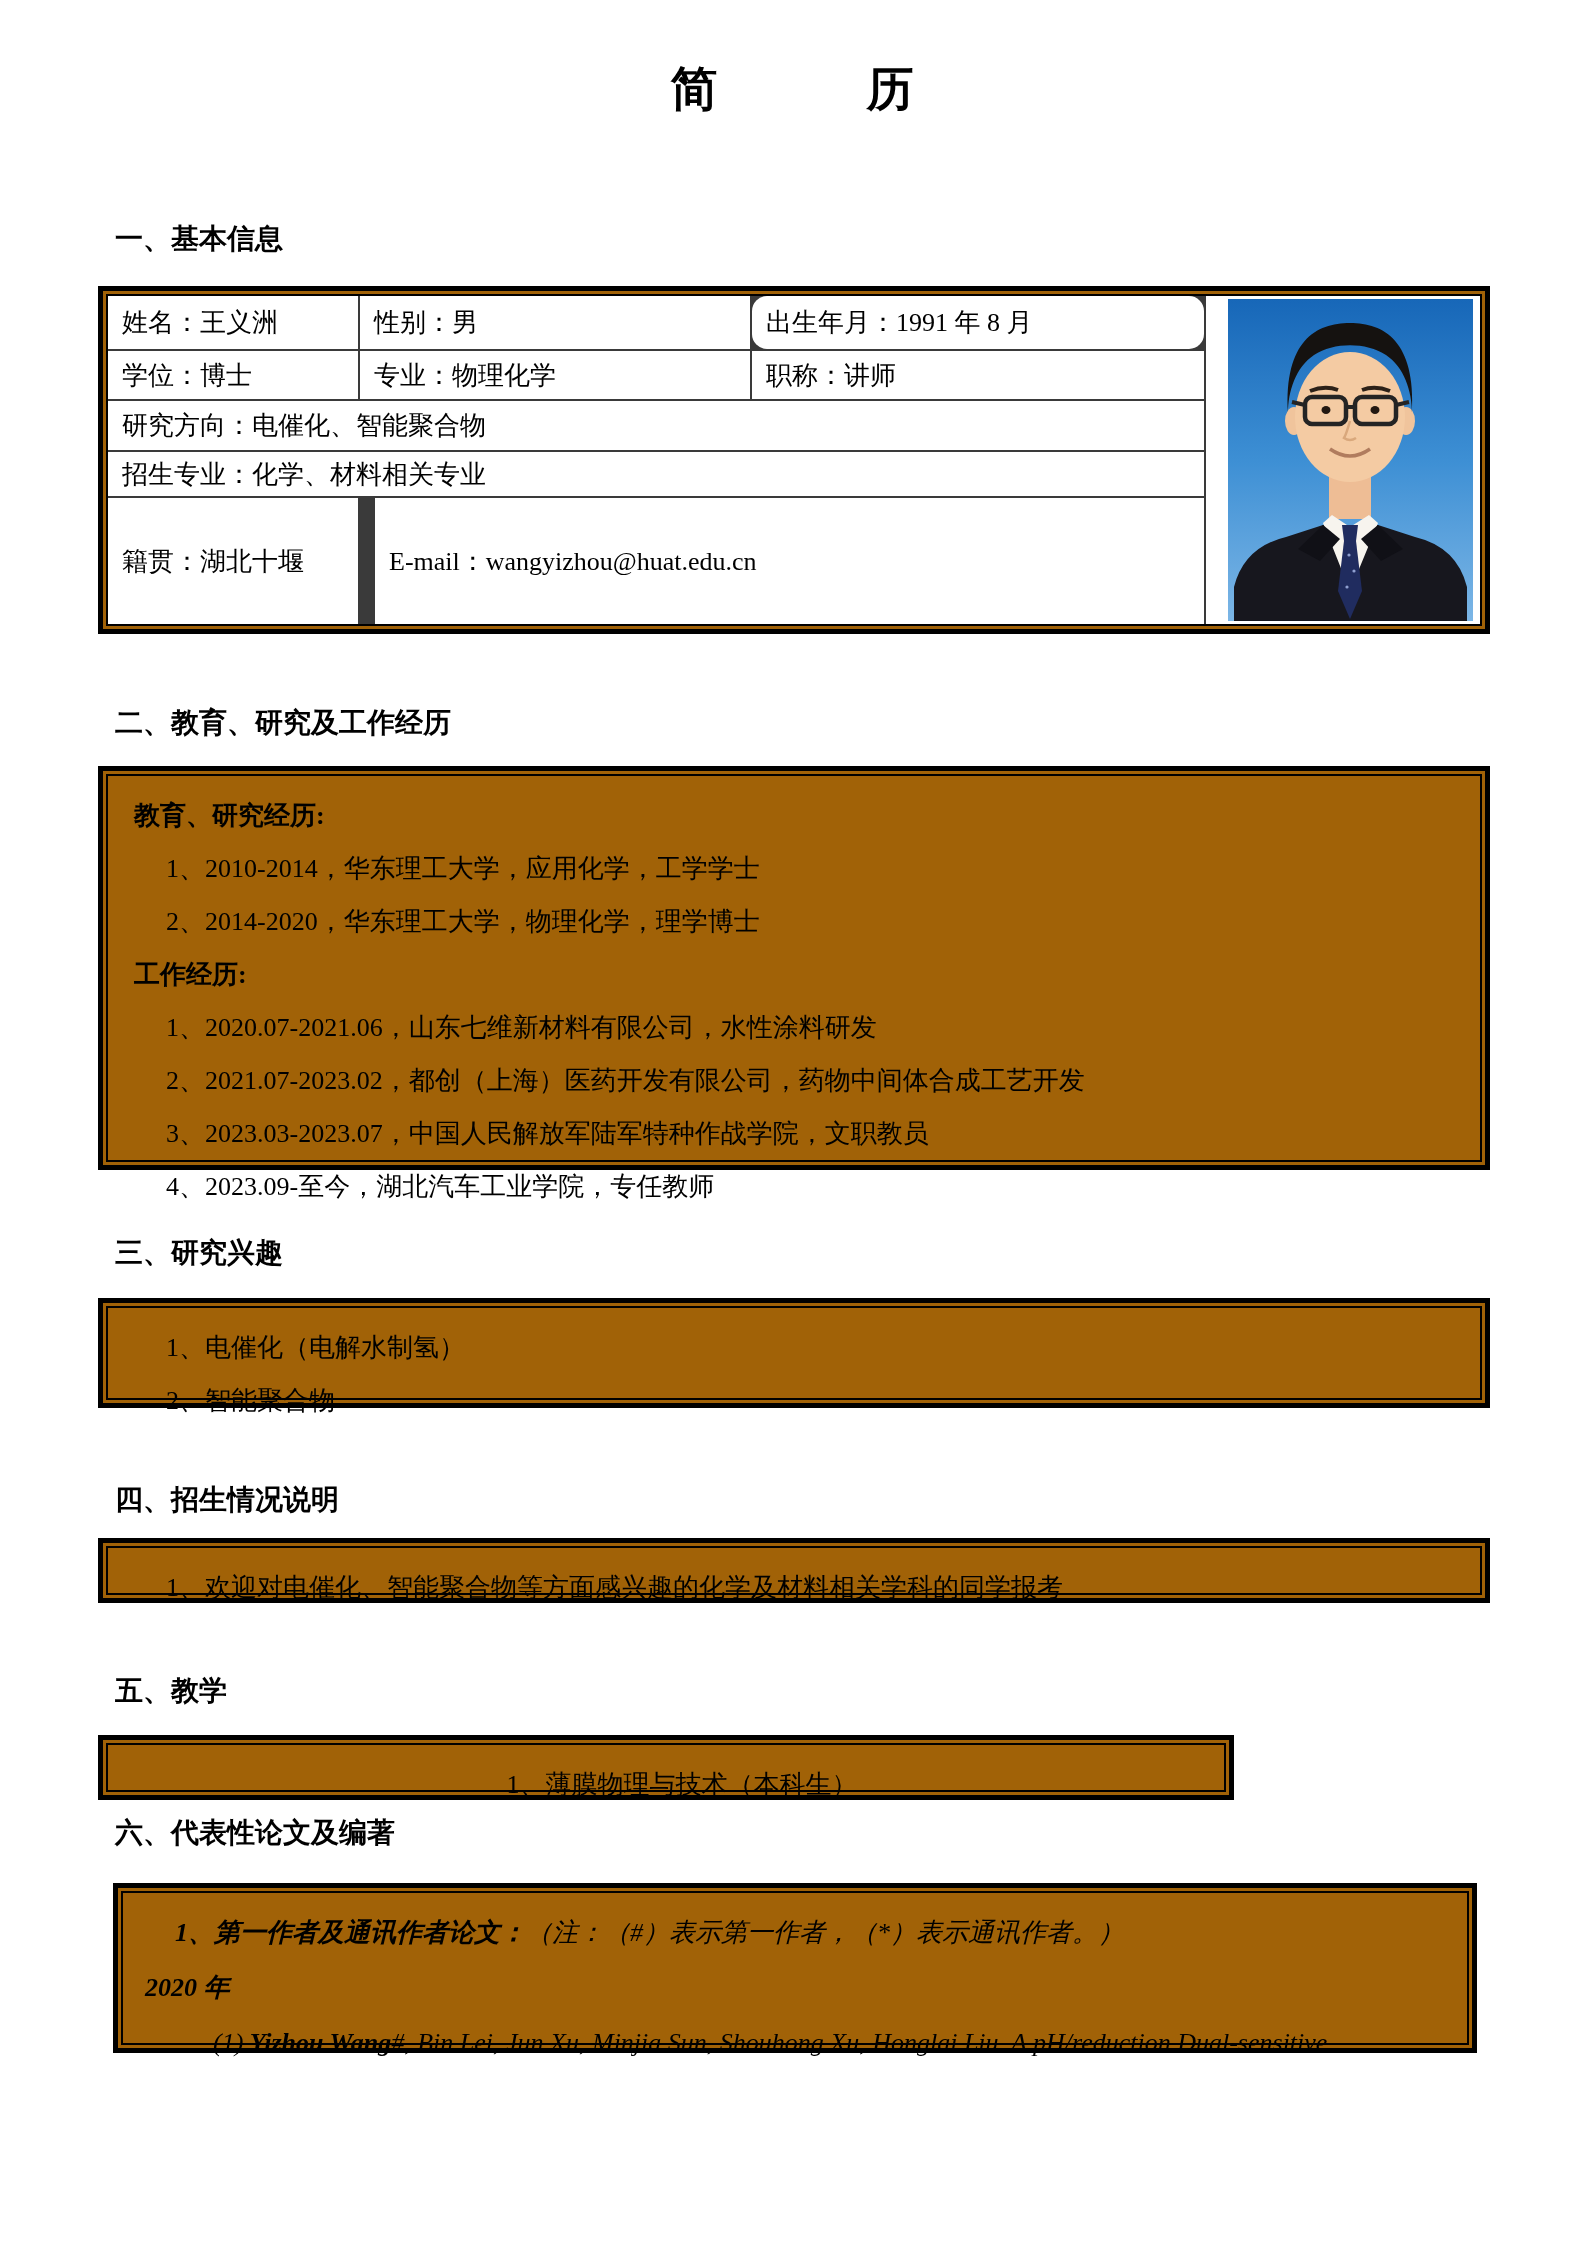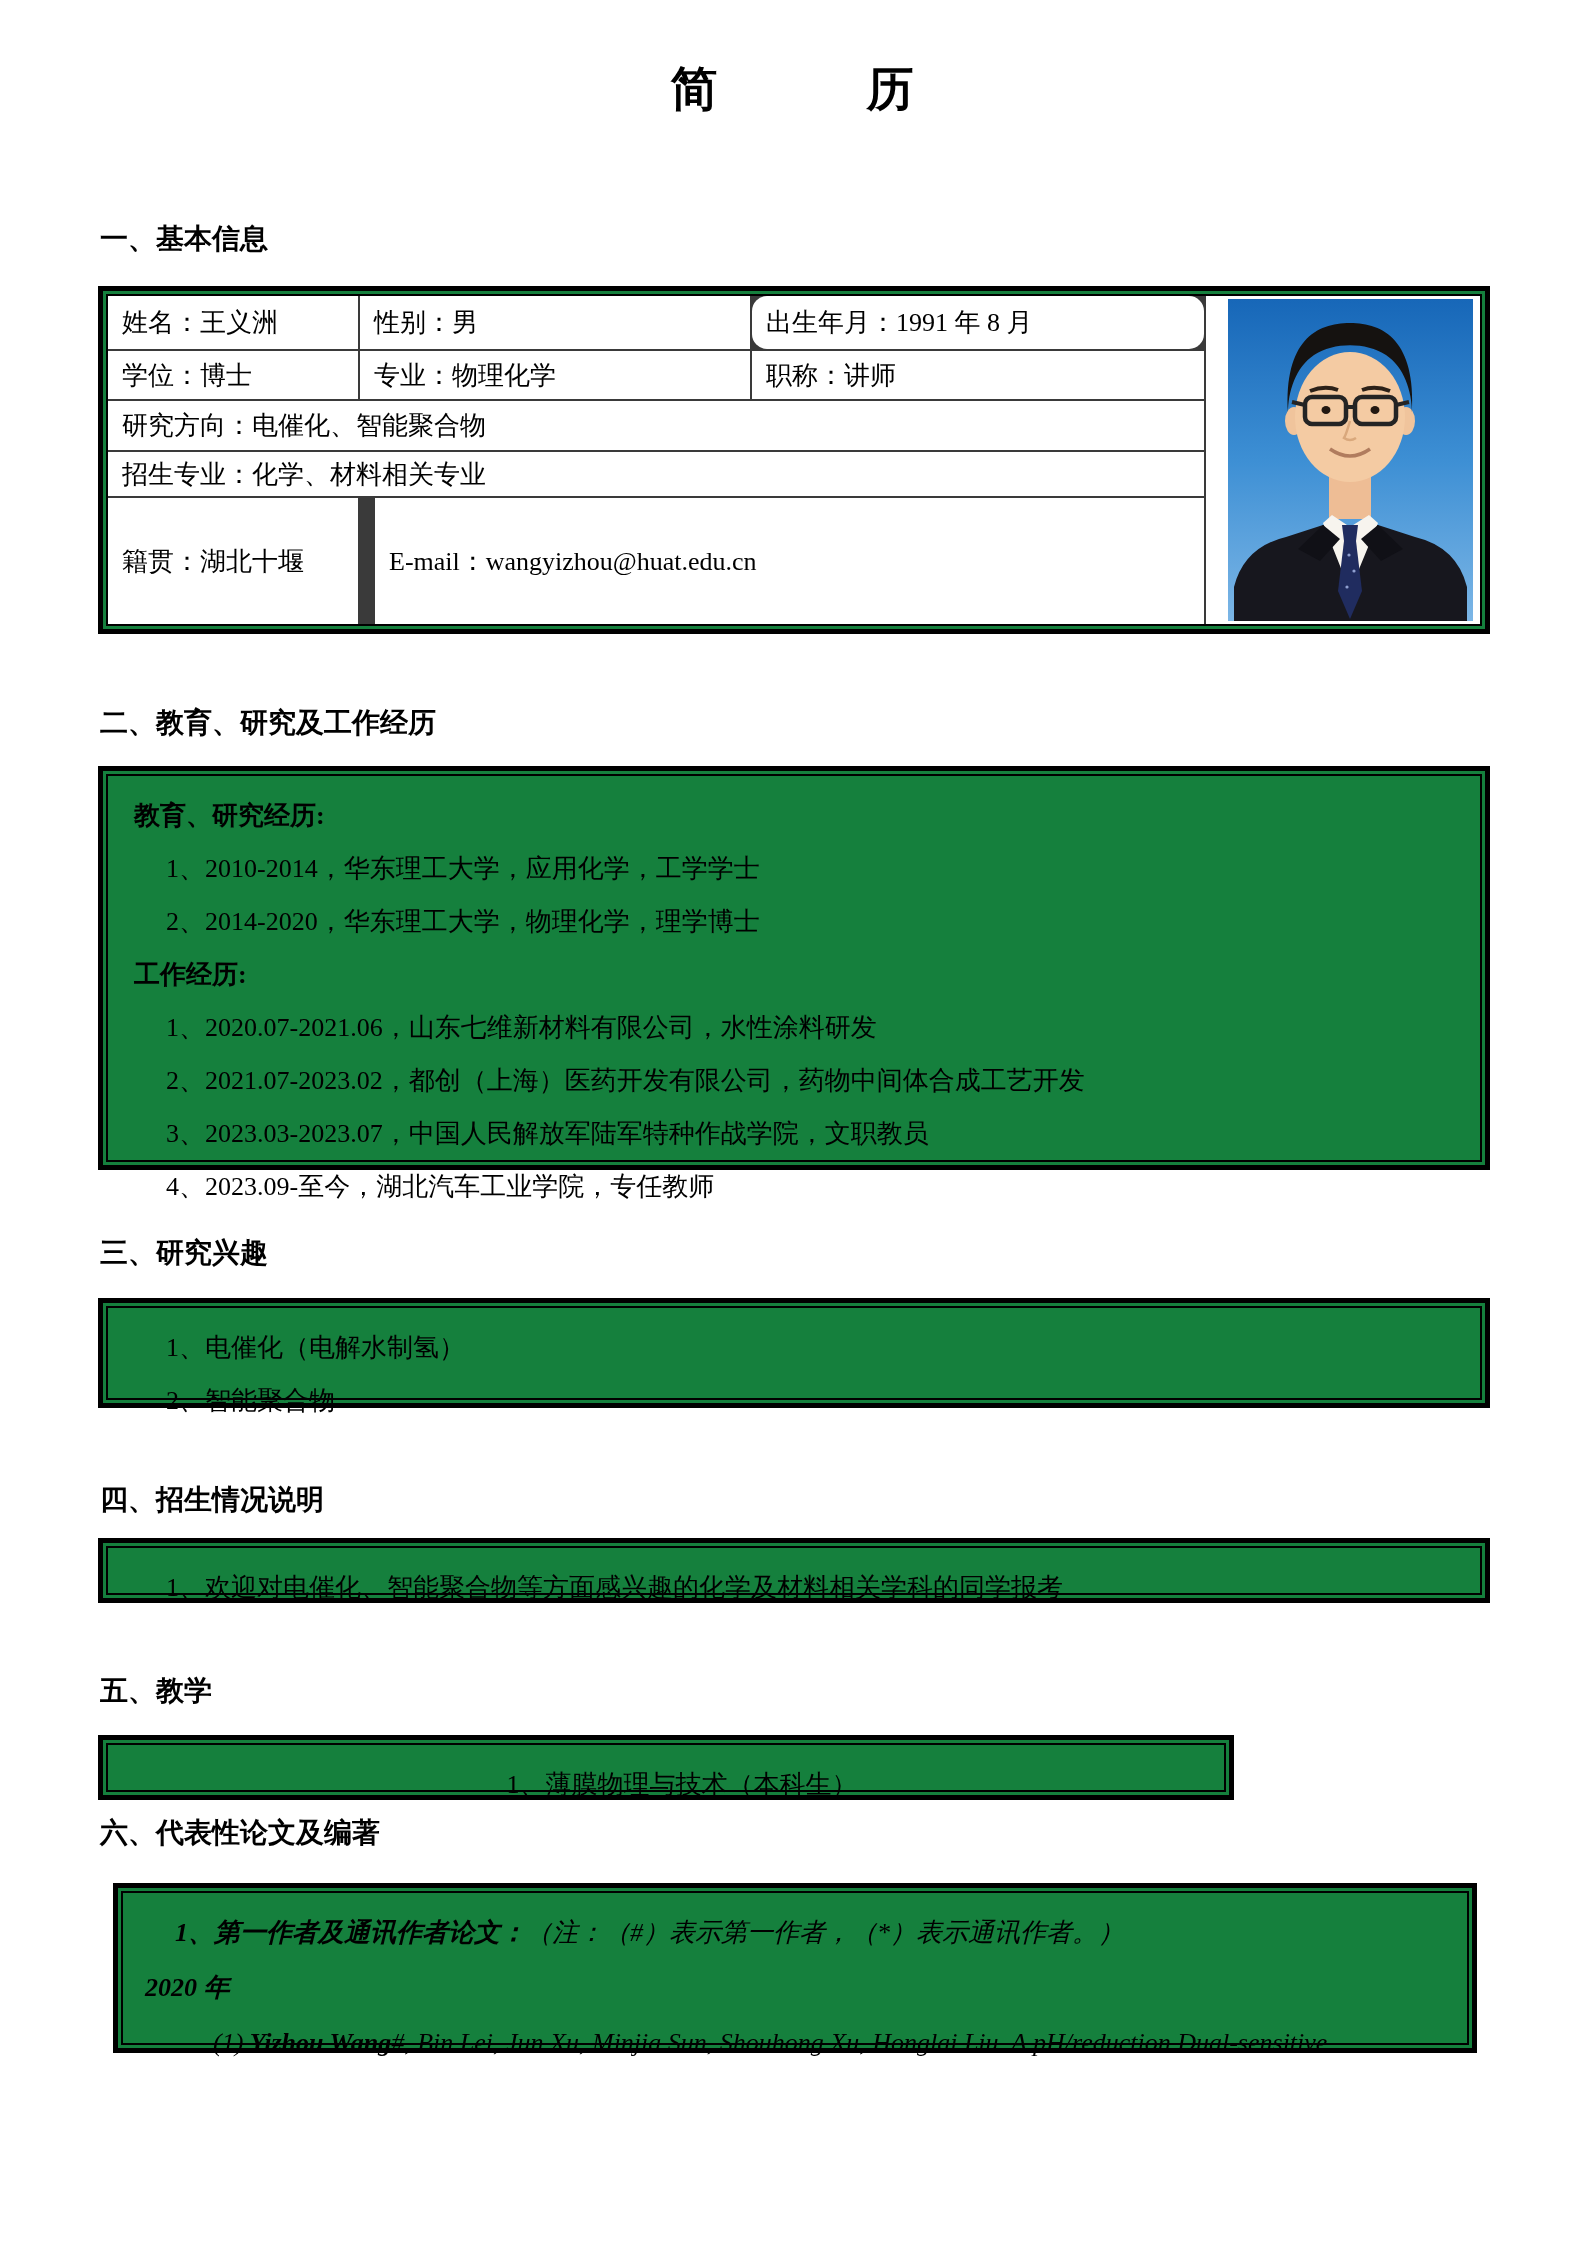--- a/index.html
+++ b/index.html
@@ -11,30 +11,30 @@
     font-family: "Liberation Serif", "DejaVu Serif", serif;
     color: #000;
     overflow: hidden;
   }
   .doc-title {
     position: absolute; top: 58px; left: 0; width: 100%;
     text-align: center; font-size: 47px; font-weight: bold;
     white-space: pre; letter-spacing: 2px;
   }
   .sec-h {
-    position: absolute; left: 100px;
+    position: absolute; left: 115px;
     font-size: 28px; font-weight: bold; white-space: pre;
   }
   .h1 { top: 220px; } .h2 { top: 704px; } .h3 { top: 1234px; }
   .h4 { top: 1481px; } .h5 { top: 1672px; } .h6 { top: 1814px; }
 
   
   .dbl {
     position: absolute; box-sizing: border-box;
-    border: 5px solid #000; padding: 3px; background: #15803d;
+    border: 5px solid #000; padding: 3px; background: #a16207;
   }
   .dbl > .inner {
     box-sizing: border-box; width: 100%; height: 100%;
     border: 2px solid #000;
   }
   .t-box  { left: 98px;  top: 286px;  width: 1392px; height: 348px; }
   .b2     { left: 98px;  top: 766px;  width: 1392px; height: 404px; }
   .b3     { left: 98px;  top: 1298px; width: 1392px; height: 110px; }
   .b4     { left: 98px;  top: 1538px; width: 1392px; height: 65px;  }
   .b5     { left: 98px;  top: 1735px; width: 1136px; height: 65px; text-align: center;  }

